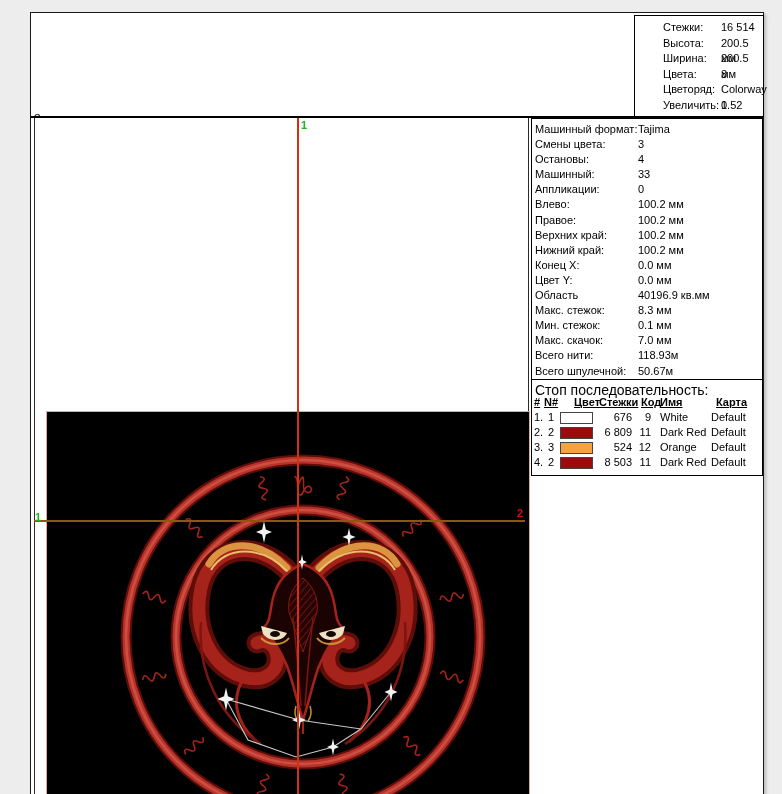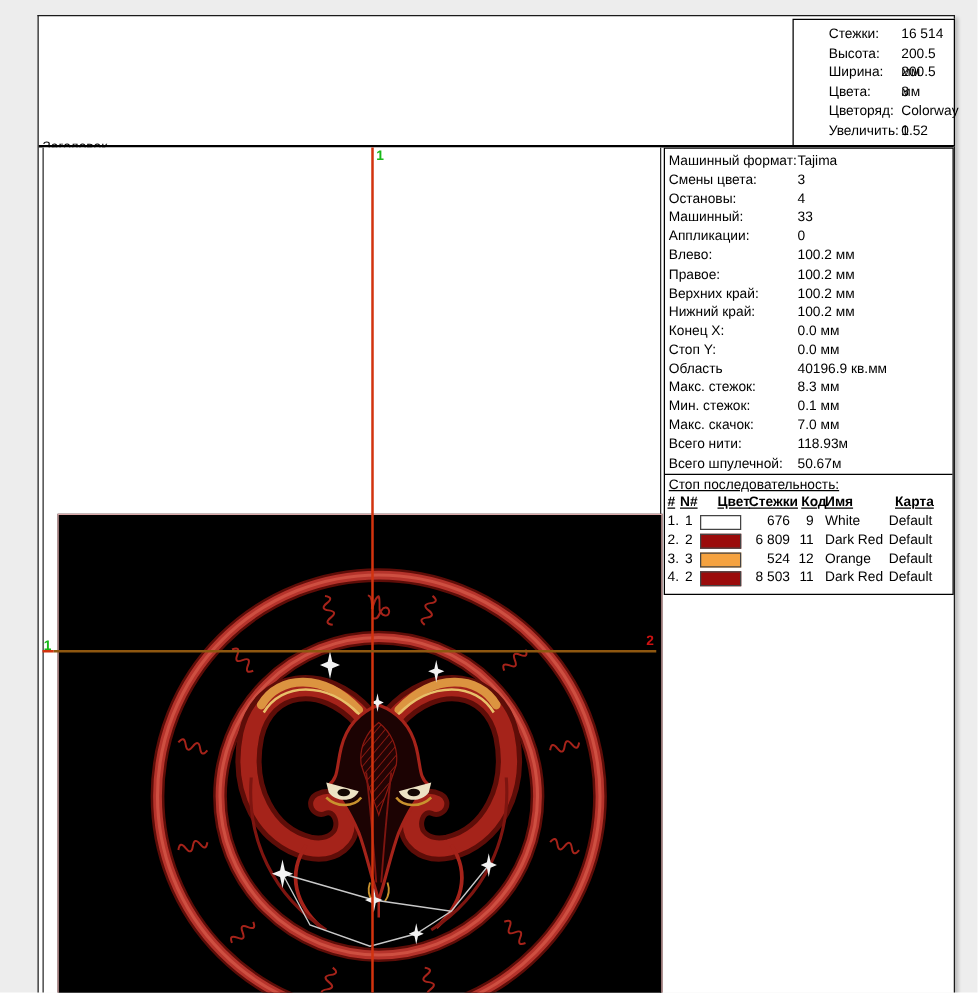--- a/index.html
+++ b/index.html
@@ -40,21 +40,21 @@
   .m-top{left:270px;top:107px;}
   .m-left{left:4px;top:499px;}
   .m-right{left:486px;top:495px;}
   
   .info-box{position:absolute;left:500px;top:105px;width:230px;height:356px;border:1px solid #000;background:#fff;}
   .details-rows{position:absolute;left:0;top:3px;width:100%;}
   .detail-row{position:relative;height:15.1px;line-height:15.1px;font-size:11px;}
   .detail-label{position:absolute;left:3px;}
   .detail-value{position:absolute;left:106px;}
   .stopseq{position:absolute;left:0;top:260px;width:100%;height:96px;border-top:1px solid #000;}
-  .stopseq-title{position:absolute;left:3px;top:2px;font-size:11px;text-decoration:underline;}
+  .stopseq-title{position:absolute;left:3px;top:2px;font-size:14px;}
   .col-head{position:absolute;top:16px;font-size:11px;font-weight:bold;text-decoration:underline;}
   .ch-num{left:2px;} .ch-needle{left:12px;} .ch-color{left:30px;padding-left:12px;} .ch-st{left:67px;}
   .ch-code{left:109px;} .ch-name{left:128px;} .ch-map{left:184px;}
   .seq-rows{position:absolute;left:0;top:30px;width:100%;}
   .seq-row{position:relative;height:15px;line-height:15px;font-size:11px;}
   .sq-num{position:absolute;left:2px;}
   .sq-needle{position:absolute;left:16px;}
   .sq-swatch{position:absolute;left:28px;top:2px;width:31px;height:10px;border:1px solid #444;}
   .sq-st{position:absolute;left:56px;width:44px;text-align:right;}
   .sq-code{position:absolute;left:100px;width:19px;text-align:right;}
@@ -250,21 +250,21 @@
             <span class="detail-label">Нижний край:</span>
             <span class="detail-value">100.2 мм</span>
           </div>
 
           <div class="detail-row">
             <span class="detail-label">Конец X:</span>
             <span class="detail-value">0.0 мм</span>
           </div>
 
           <div class="detail-row">
-            <span class="detail-label">Стоп Y:</span>
+            <span class="detail-label">Цвет Y:</span>
             <span class="detail-value">0.0 мм</span>
           </div>
 
           <div class="detail-row">
             <span class="detail-label">Область</span>
             <span class="detail-value">40196.9 кв.мм</span>
           </div>
 
           <div class="detail-row">
             <span class="detail-label">Макс. стежок:</span>

